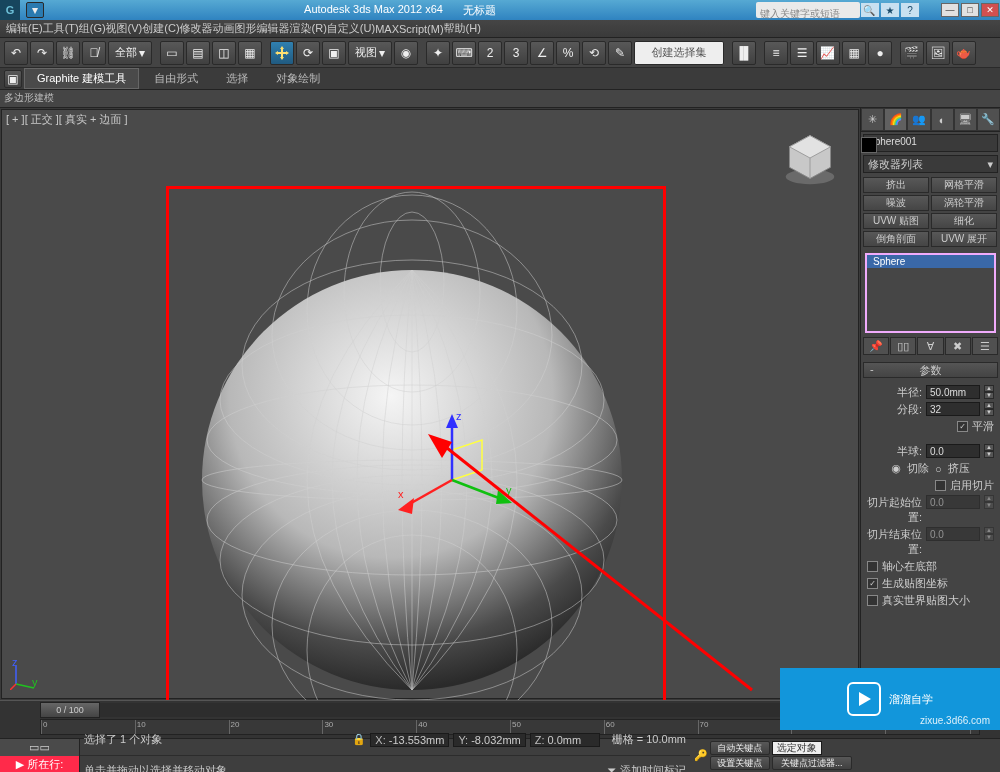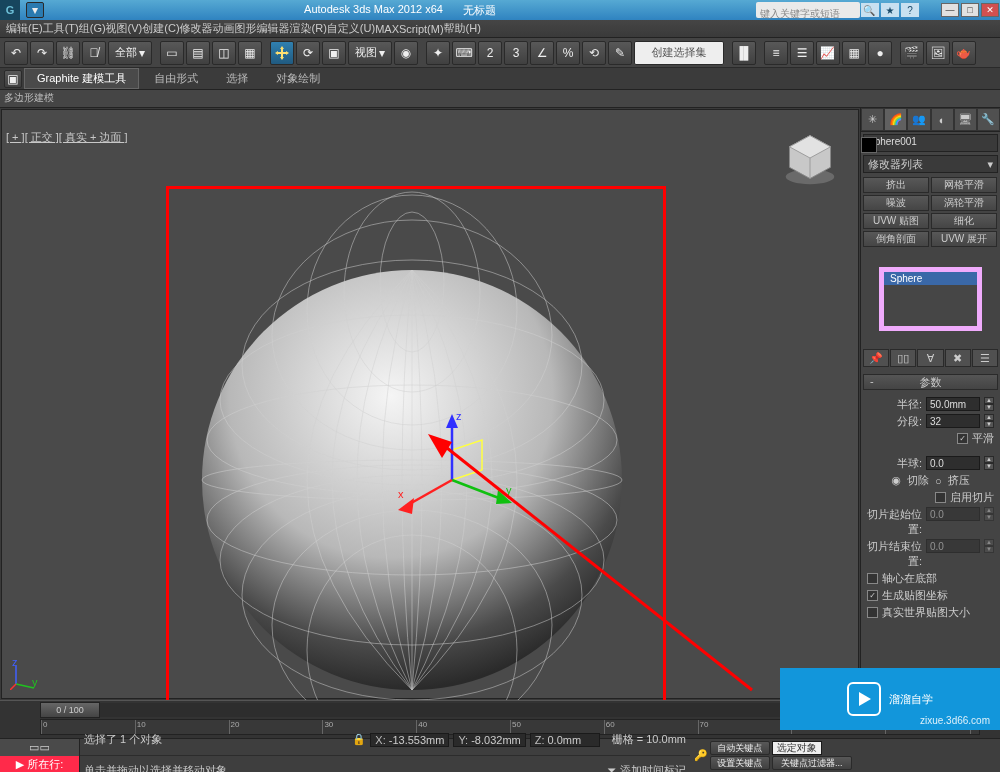--- a/index.html
+++ b/index.html
@@ -18,37 +18,37 @@
   .tbtn svg { width:16px;height:16px;}
   .tbtn.wide { width:auto; padding:0 6px; gap:2px;}
   .tsep { width:4px; }
   .tbtn.active { background:linear-gradient(#3080b0,#205a80); }
   .ribbon { height: 22px; background:#3b3b3b; border-bottom:1px solid #222; display:flex; align-items:center; padding:0 4px; gap:2px;}
   .ribbon .tab { padding:2px 12px; color:#bbb; border:1px solid transparent;}
   .ribbon .tab.active { background:#4a4a4a; border-color:#666; color:#fff;}
   .ribbon2 { height:18px; background:#454545; border-bottom:1px solid #222; padding:1px 4px; color:#bbb; font-size:10px;}
   .main { position:absolute; top:108px; left:0; right:0; bottom:72px; display:flex; }
   .viewport-area { flex:1; background:#4a4a4a; position:relative; border:1px solid #222; margin:1px;}
-  .vp-label { position:absolute; top:20px; left:4px; color:#c8c8c8; font-size:11px;text-decoration:underline; }
+  .vp-label { position:absolute; top:2px; left:4px; color:#c8c8c8; font-size:11px; }
   .vp-cube { position:absolute; top:20px; right:20px; width:56px; height:56px; }
   .red-rect { position:absolute; left:164px; top:76px; width:500px; height:548px; border:3px solid #ff0000; }
   .sphere-wrap { position:absolute; left:190px; top:80px; width:440px; height:540px; }
   .gizmo { position:absolute; left:380px; top:300px; width:140px; height:140px; pointer-events:none;}
   .red-arrow { position:absolute; pointer-events:none; }
   .vp-axis { position:absolute; left:8px; bottom:8px; width:30px; height:30px;}
   .cmd-panel { width:140px; background:#444; border-left:1px solid #222; display:flex; flex-direction:column;}
   .cmd-tabs { height:24px; display:flex; border-bottom:1px solid #222;}
   .cmd-tabs .ct { flex:1; display:flex;align-items:center;justify-content:center; background:#505050; border:1px solid #333;}
   .cmd-tabs .ct.active { background:#606060;}
   .obj-name { height:18px; background:#3a3a3a; border:1px solid #222; margin:2px; padding:1px 4px; color:#ddd; font-size:10px;}
   .obj-swatch { width:16px;height:16px; background:#000; border:1px solid #666; float:right; margin-top:-17px; margin-right:3px;}
   .mod-drop { height:18px; background:#3a3a3a; border:1px solid #222; margin:2px; padding:1px 4px; display:flex; justify-content:space-between; align-items:center; font-size:10px;}
   .mod-btns { display:flex; flex-wrap:wrap; margin:2px; gap:2px;}
   .mod-btns .mb { width:66px; height:16px; background:linear-gradient(#585858,#454545); border:1px solid #2a2a2a; display:flex;align-items:center;justify-content:center; font-size:10px;}
-  .stack { height:64px; background:#464646; border:5px solid #f0abfc; margin:18px; }
+  .stack { height:80px; background:#464646; border:2px solid #f0abfc; margin:4px; }
   .stack .sitem { background:#3a68a8; color:#fff; padding:1px 6px; font-size:10px;}
   .stack-tools { height:20px; display:flex; gap:1px; margin:0 2px 4px; }
   .stack-tools .st { flex:1; height:18px; background:#505050; border:1px solid #2a2a2a; display:flex;align-items:center;justify-content:center;}
   .rollout-hdr { height:16px; background:linear-gradient(#555,#444); border:1px solid #2a2a2a; margin:1px 2px; text-align:center; font-size:10px; position:relative;}
   .rollout-bd { padding:4px 6px; font-size:10px; color:#ccc;}
   .prm-row { display:flex; align-items:flex-start; justify-content:flex-end; gap:4px; margin:2px 0;}
   .prm-row label { flex:1; text-align:right;}
   .spinner { width:54px; height:14px; background:#2e2e2e; border:1px solid #1a1a1a; color:#ddd; padding:0 3px; font-size:10px; display:flex; align-items:center;}
   .spin-arrows { width:10px; display:flex; flex-direction:column;}
   .spin-arrows div { height:7px; background:#555; border:1px solid #2a2a2a; font-size:6px; line-height:5px; text-align:center;}

